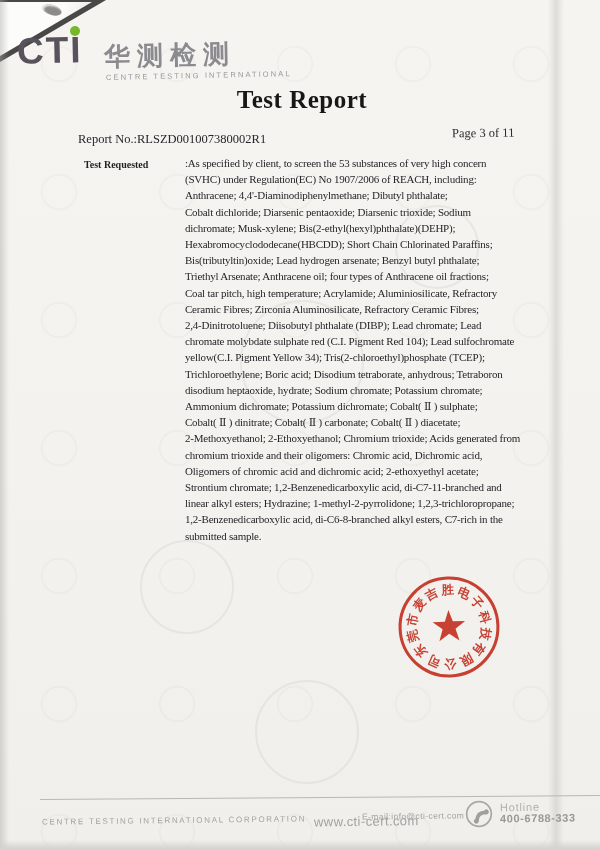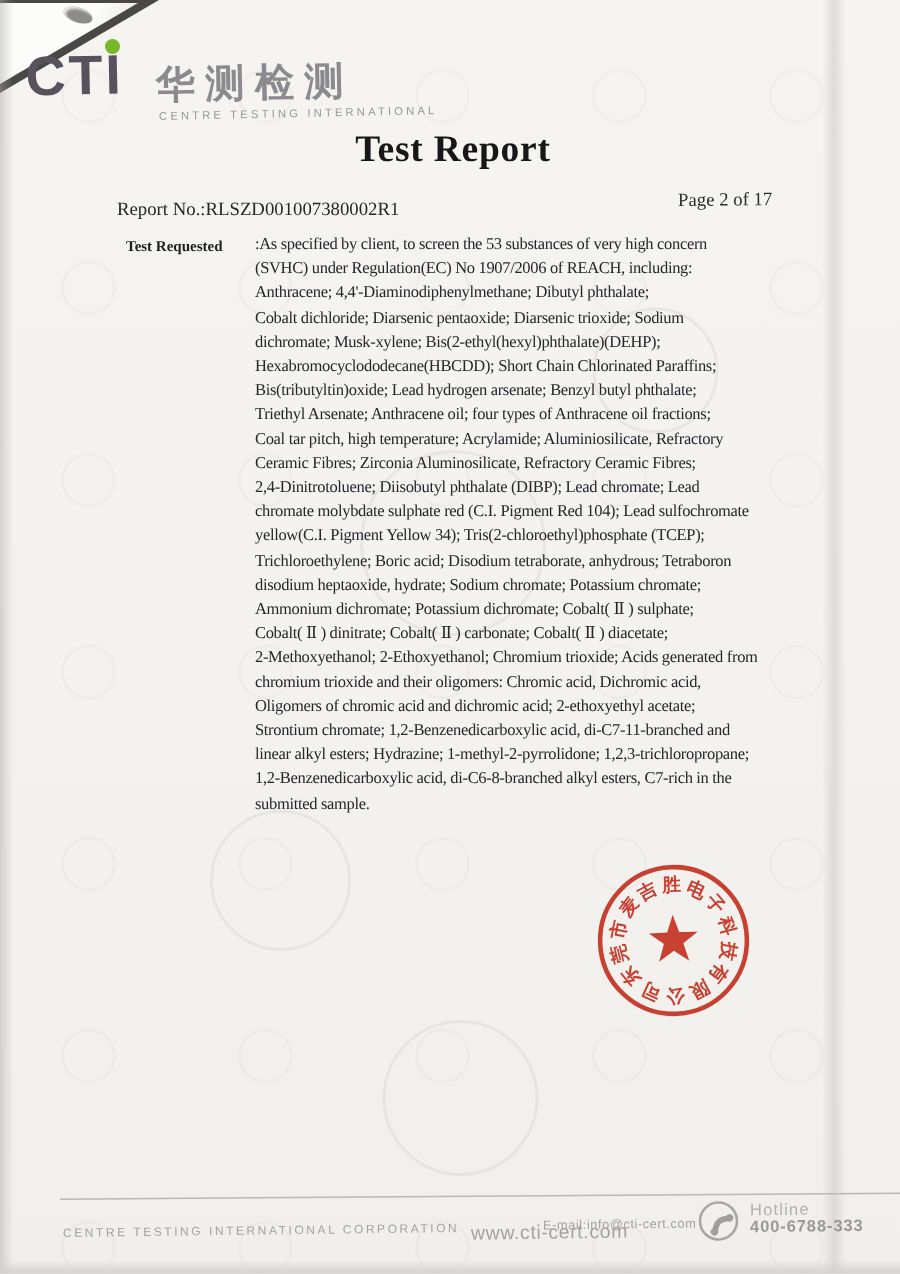--- a/index.html
+++ b/index.html
@@ -37,21 +37,21 @@
     font-size:26px;font-weight:600;letter-spacing:7px;color:#8b8a8e;transform:rotate(-1.2deg);}
   .logo-tagline{position:absolute;left:106px;top:71px;font-family:"Liberation Sans","DejaVu Sans",sans-serif;
     font-size:7.5px;letter-spacing:2.1px;color:#98979b;transform:rotate(-1.2deg);}
   
   .title{position:absolute;left:0;top:86px;width:604px;text-align:center;
     font-size:25px;font-weight:700;letter-spacing:.5px;color:#171717;}
   .report-no{position:absolute;left:78px;top:132px;font-size:12.5px;color:#27272a;}
   .page-indicator{position:absolute;left:452px;top:126px;font-size:12.5px;color:#2c2c2f;transform:rotate(-.6deg);}
   
   .tr-label{position:absolute;left:84px;top:159px;font-size:10px;font-weight:700;color:#1f1f22;}
-  .tr-text{position:absolute;left:170px;top:155px;width:372px;font-size:11px;line-height:16.2px;
+  .tr-text{position:absolute;left:185px;top:155px;width:372px;font-size:11px;line-height:16.2px;
     letter-spacing:-.22px;color:#26262a;white-space:pre-line;}
   
   .stamp{position:absolute;left:392px;top:570px;width:114px;height:114px;opacity:.92;
     mix-blend-mode:multiply;transform:rotate(-2deg);}
   .stamp text{font-family:"Liberation Sans","DejaVu Sans",sans-serif;font-size:13px;font-weight:700;}
   
   .footer-rule{position:absolute;left:40px;top:797px;width:562px;height:1px;background:#b9b8b4;transform:rotate(-.4deg);}
   .f-corp{position:absolute;left:42px;top:816px;font-family:"Liberation Sans","DejaVu Sans",sans-serif;
     font-size:8px;letter-spacing:1.7px;color:#a3a2a0;transform:rotate(-.7deg);}
   .f-web{position:absolute;left:272px;top:814px;font-family:"Liberation Sans","DejaVu Sans",sans-serif;
@@ -81,21 +81,21 @@
   <div class="edge-right-fold"></div>
   <div class="edge-bottom"></div>
 
   <div class="logo-cti">CTI</div>
   <div class="logo-dot"></div>
   <div class="logo-cn">华测检测</div>
   <div class="logo-tagline">CENTRE TESTING INTERNATIONAL</div>
 
   <div class="title">Test Report</div>
   <div class="report-no">Report No.:RLSZD001007380002R1</div>
-  <div class="page-indicator">Page 2 of 17</div>
+  <div class="page-indicator">Page 3 of 11</div>
 
   <div class="tr-label">Test Requested</div>
   <div class="tr-text">:As specified by client, to screen the 53 substances of very high concern
 (SVHC) under Regulation(EC) No 1907/2006 of REACH, including:
 Anthracene; 4,4'-Diaminodiphenylmethane; Dibutyl phthalate;
 Cobalt dichloride; Diarsenic pentaoxide; Diarsenic trioxide; Sodium
 dichromate; Musk-xylene; Bis(2-ethyl(hexyl)phthalate)(DEHP);
 Hexabromocyclododecane(HBCDD); Short Chain Chlorinated Paraffins;
 Bis(tributyltin)oxide; Lead hydrogen arsenate; Benzyl butyl phthalate;
 Triethyl Arsenate; Anthracene oil; four types of Anthracene oil fractions;

